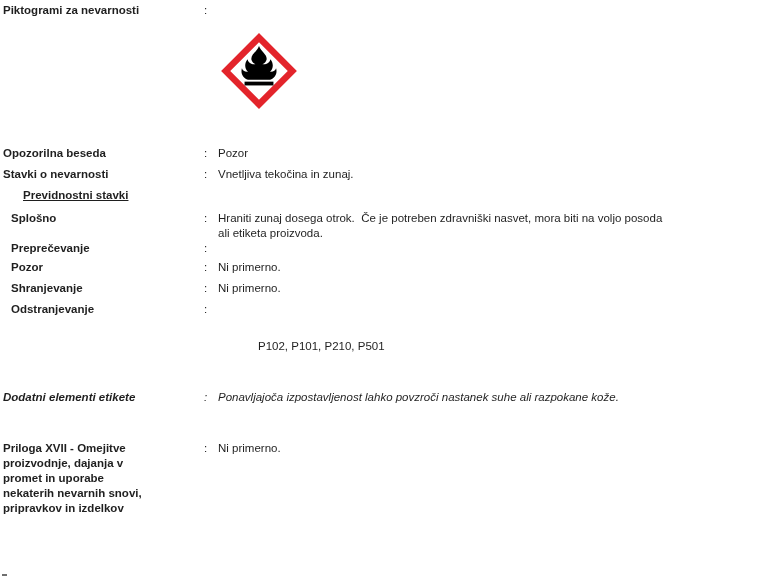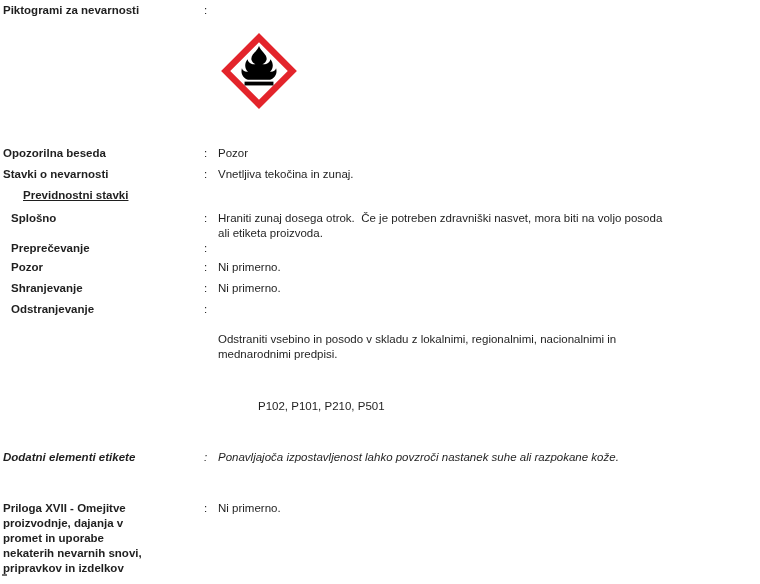--- a/index.html
+++ b/index.html
@@ -96,22 +96,20 @@
   <div class="row">
     <div class="lbl indent">Shranjevanje</div>
     <div class="colon-cell">:</div>
     <div class="val">Ni primerno.</div>
   </div>
 
   <div class="row">
     <div class="lbl indent">Odstranjevanje</div>
     <div class="colon-cell">:</div>
     <div class="val">
-      <div>Odstraniti vsebino in posodo v skladu z lokalnimi, regionalnimi, nacionalnimi in
-mednarodnimi predpisi.</div>
       <div class="p-codes">P102, P101, P210, P501</div>
     </div>
   </div>
 
   <div class="row row-dodatni">
     <div class="lbl">Dodatni elementi etikete</div>
     <div class="colon-cell">:</div>
     <div class="val">Ponavljajoča izpostavljenost lahko povzroči nastanek suhe ali razpokane kože.</div>
   </div>
 

